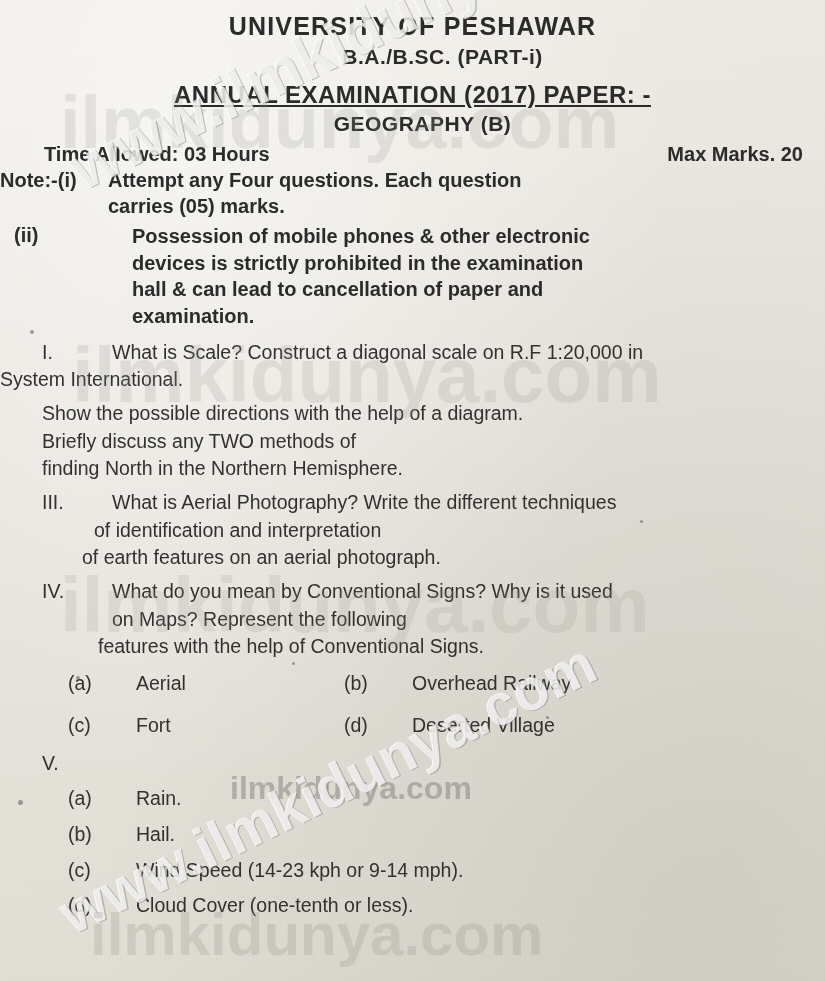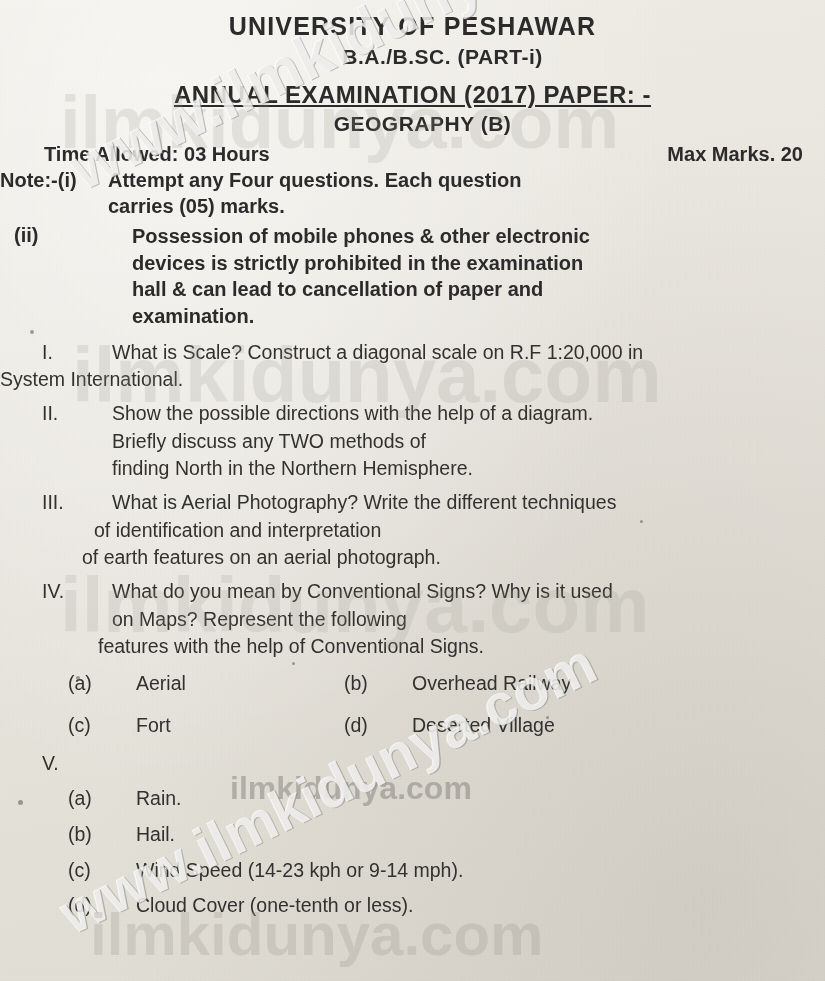--- a/index.html
+++ b/index.html
@@ -228,21 +228,20 @@
 
     <div class="q">
       <div class="num">I.</div>
       <div class="body">
         <div>What is Scale? Construct a diagonal scale on R.F 1:20,000 in</div>
         <div class="cont-flush">System International.</div>
       </div>
     </div>
 
     <div class="q" style="margin-top:6px;">
-      <div class="num">II.</div>
       <div class="body">
         <div>Show the possible directions with the help of a diagram.</div>
         <div>Briefly discuss any TWO methods of</div>
         <div>finding North in the Northern Hemisphere.</div>
       </div>
     </div>
 
     <div class="q" style="margin-top:6px;">
       <div class="num">III.</div>
       <div class="body">

